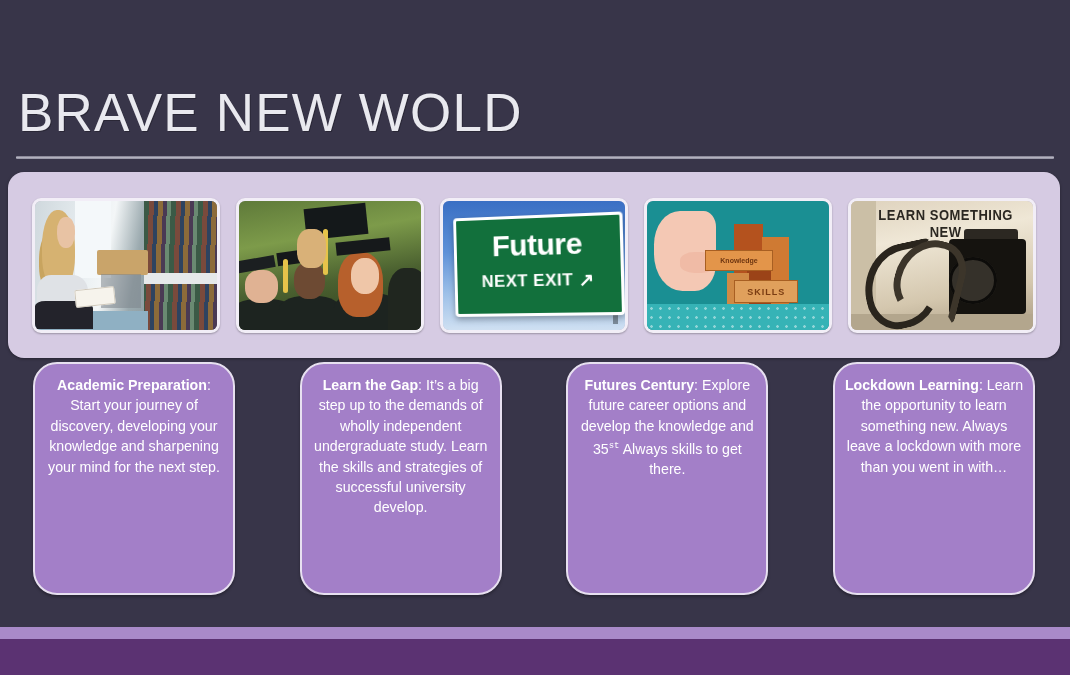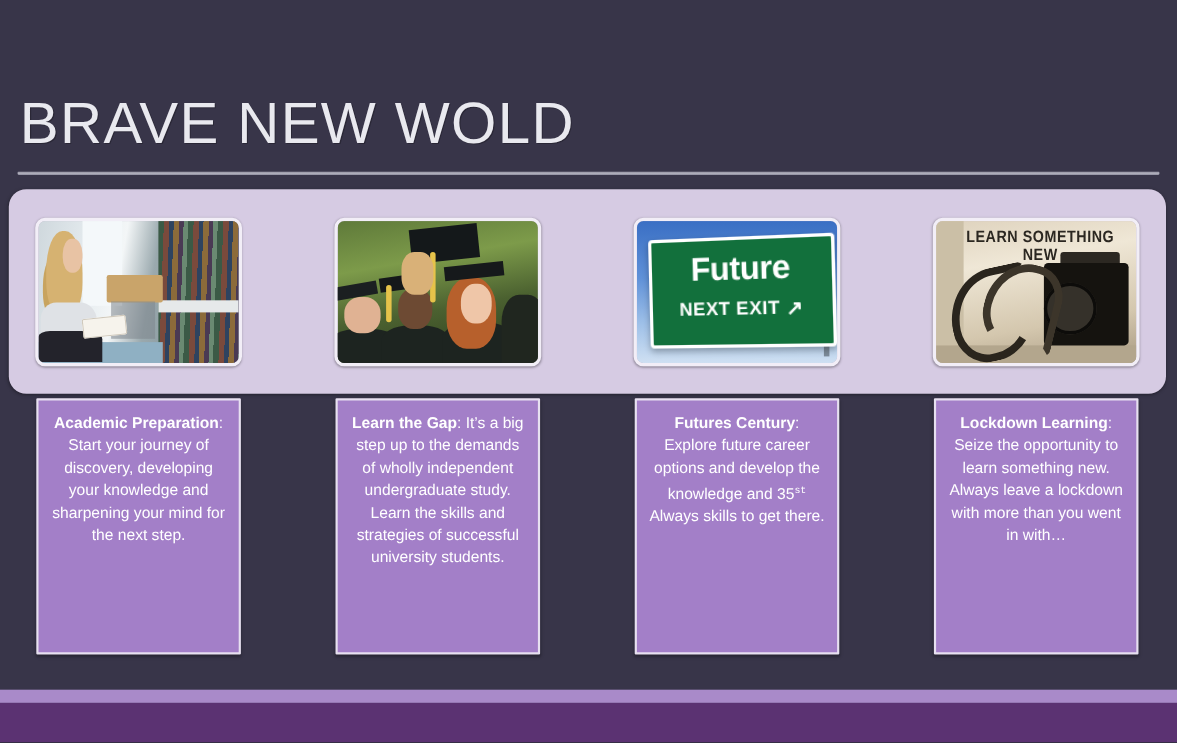--- a/index.html
+++ b/index.html
@@ -159,24 +159,24 @@
     left: 8px;
     top: 362px;
     width: 1052px;
     height: 235px;
     display: flex;
     justify-content: space-between;
     padding: 0 25px;
     box-sizing: border-box;
   }
   .card {
-    width: 186px;
+    width: 202px;
     height: 233px;
     background: #a37fc8;
-    border-radius: 1px;
+    border-radius: 24px;
     border: 2px solid #e7e0f0;
     box-sizing: border-box;
     padding: 11px 9px 8px 9px;
     color: #ffffff;
     font-size: 14.2px;
     line-height: 20.4px;
     text-align: center;
     font-family: "Liberation Sans", sans-serif;
     box-shadow: 0 2px 3px rgba(0,0,0,0.30);
     overflow: hidden;
@@ -262,20 +262,33 @@
           <div class="sign-board">
             <div class="sign-future">Future</div>
             <div class="sign-exit">
               <span>NEXT EXIT</span>
               <span class="sign-arrow">↗</span>
             </div>
           </div>
         </div>
       </div>
 
+      <div class="photo">
+        <div class="art blk-bg">
+          <div class="blk-stackA"></div>
+          <div class="blk-stackB"></div>
+          <div class="blk-stackC"></div>
+          <div class="blk-stackD"></div>
+          <div class="blk-water"></div>
+          <div class="blk-hand"></div>
+          <div class="blk-thumb"></div>
+          <div class="blk-know">Knowledge</div>
+          <div class="blk-skills">SKILLS</div>
+        </div>
+      </div>
 
       <div class="photo">
         <div class="art cam-bg">
           <div class="cam-wallL"></div>
           <div class="cam-desk"></div>
           <div class="cam-top"></div>
           <div class="cam-body"></div>
           <div class="cam-lens"></div>
           <div class="cam-film1"></div>
           <div class="cam-film2"></div>
@@ -286,30 +299,30 @@
     </div>
   </div>
 
   <div class="cards">
 
     <div class="card">
       <b>Academic Preparation</b><span>: </span><span>Start your journey of discovery, developing your knowledge and sharpening your mind for the next step.</span>
     </div>
 
     <div class="card">
-      <b>Learn the Gap</b><span>: </span><span>It’s a big step up to the demands of wholly independent undergraduate study. Learn the skills and strategies of successful university students.</span>
+      <b>Learn the Gap</b><span>: </span><span>It’s a big step up to the demands of wholly independent undergraduate study. Learn the skills and strategies of successful university develop.</span>
     </div>
 
     <div class="card">
       <b>Futures Century</b><span>: </span><span>Explore future career options and develop the knowledge and 35</span><sup>st</sup><span> Always skills to get there.</span>
     </div>
 
 
     <div class="card">
-      <b>Lockdown Learning</b><span>: </span><span>Seize the opportunity to learn something new. Always leave a lockdown with more than you went in with…</span>
+      <b>Lockdown Learning</b><span>: </span><span>Learn the opportunity to learn something new. Always leave a lockdown with more than you went in with…</span>
     </div>
 
   </div>
 
   <div class="band-light"></div>
   <div class="band-dark"></div>
 
 </div>
 
 </body></html>

